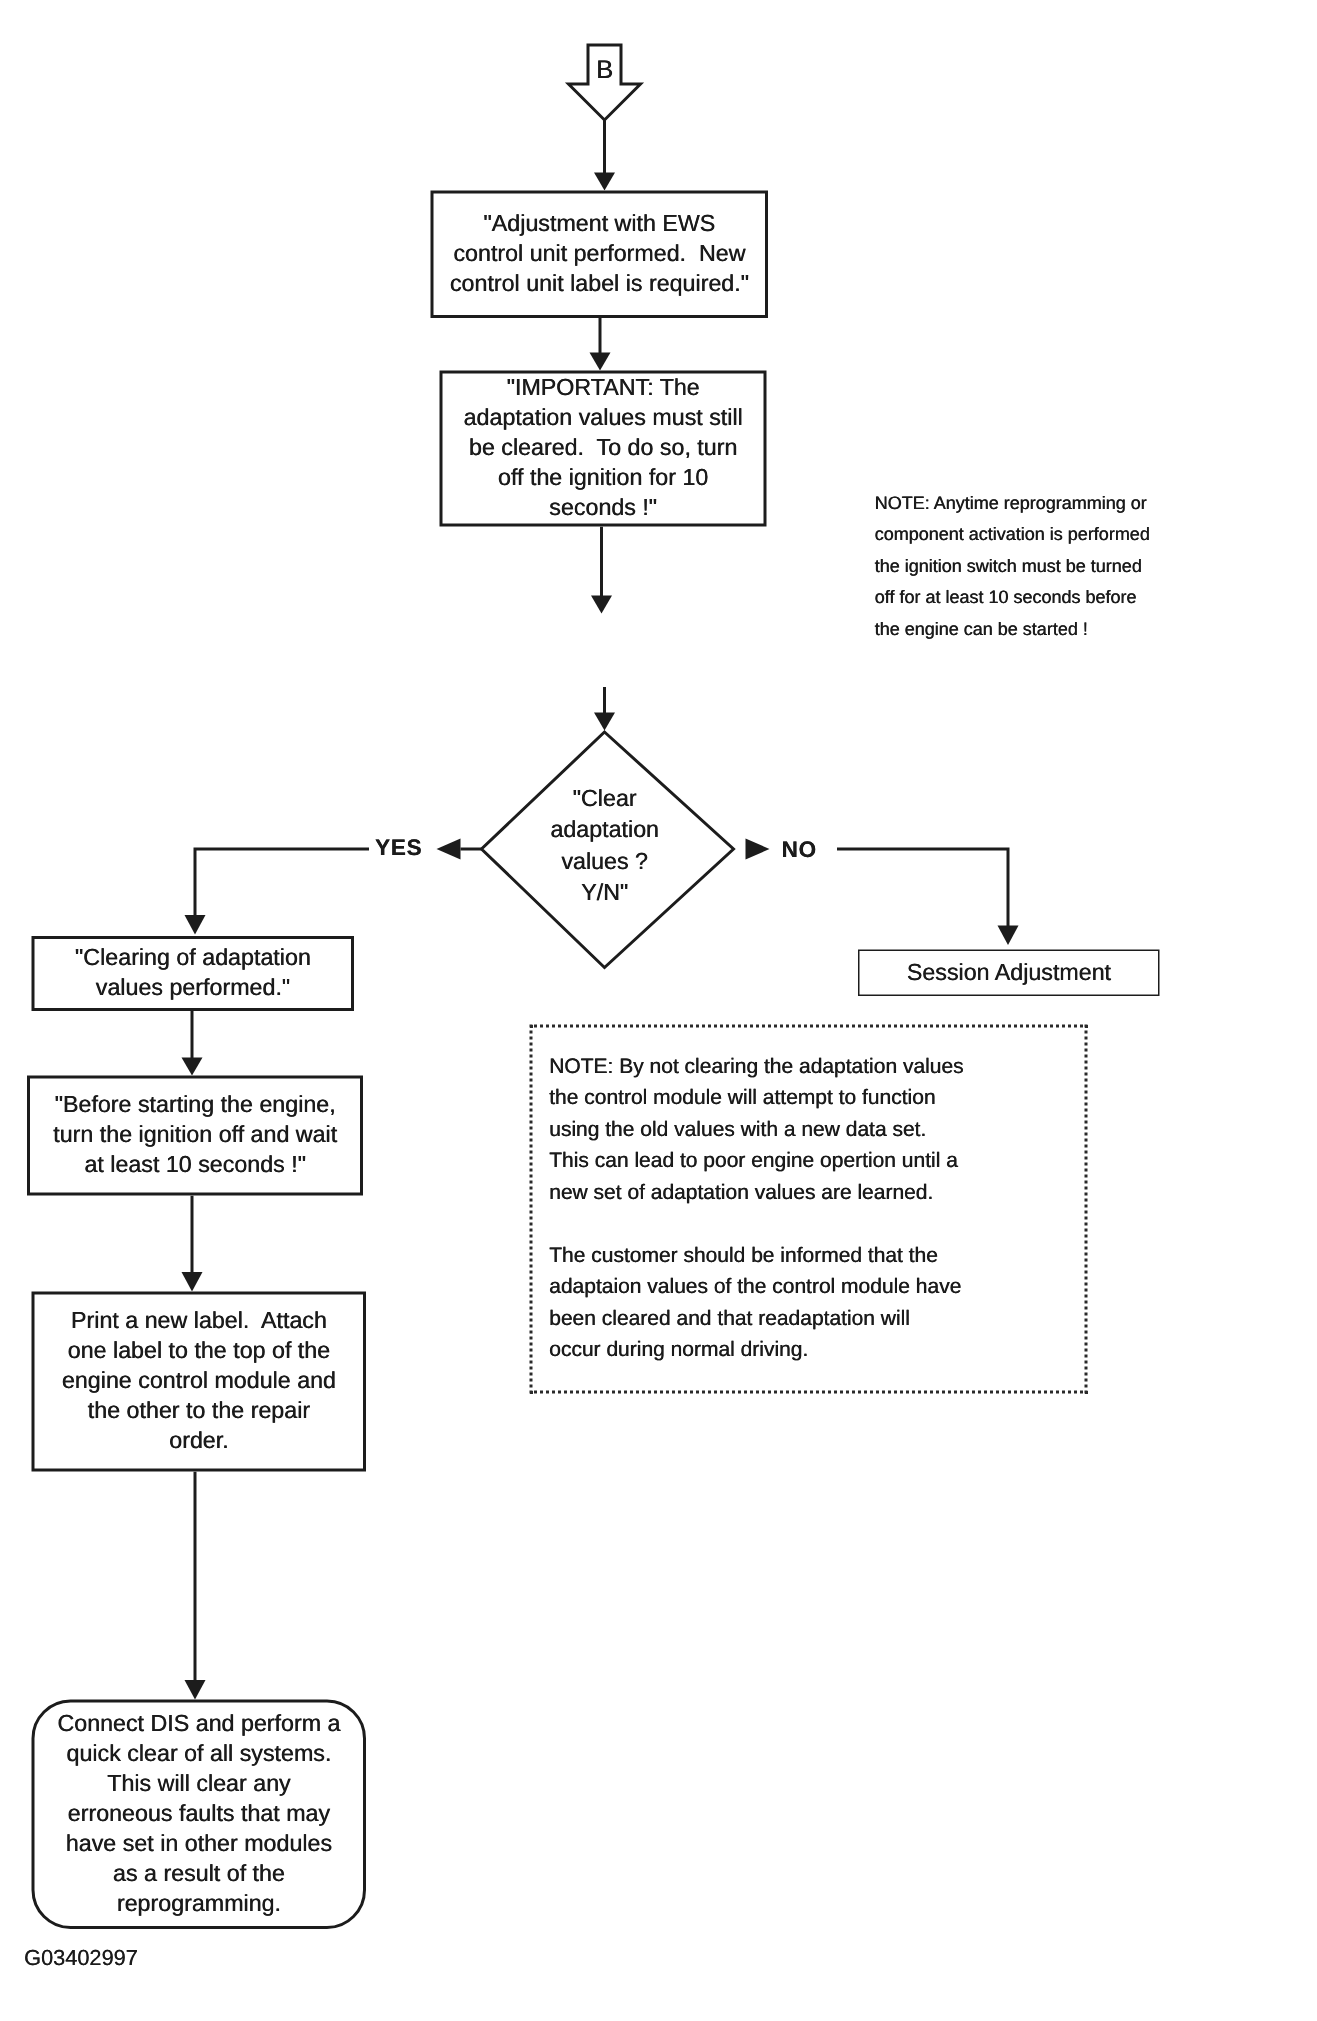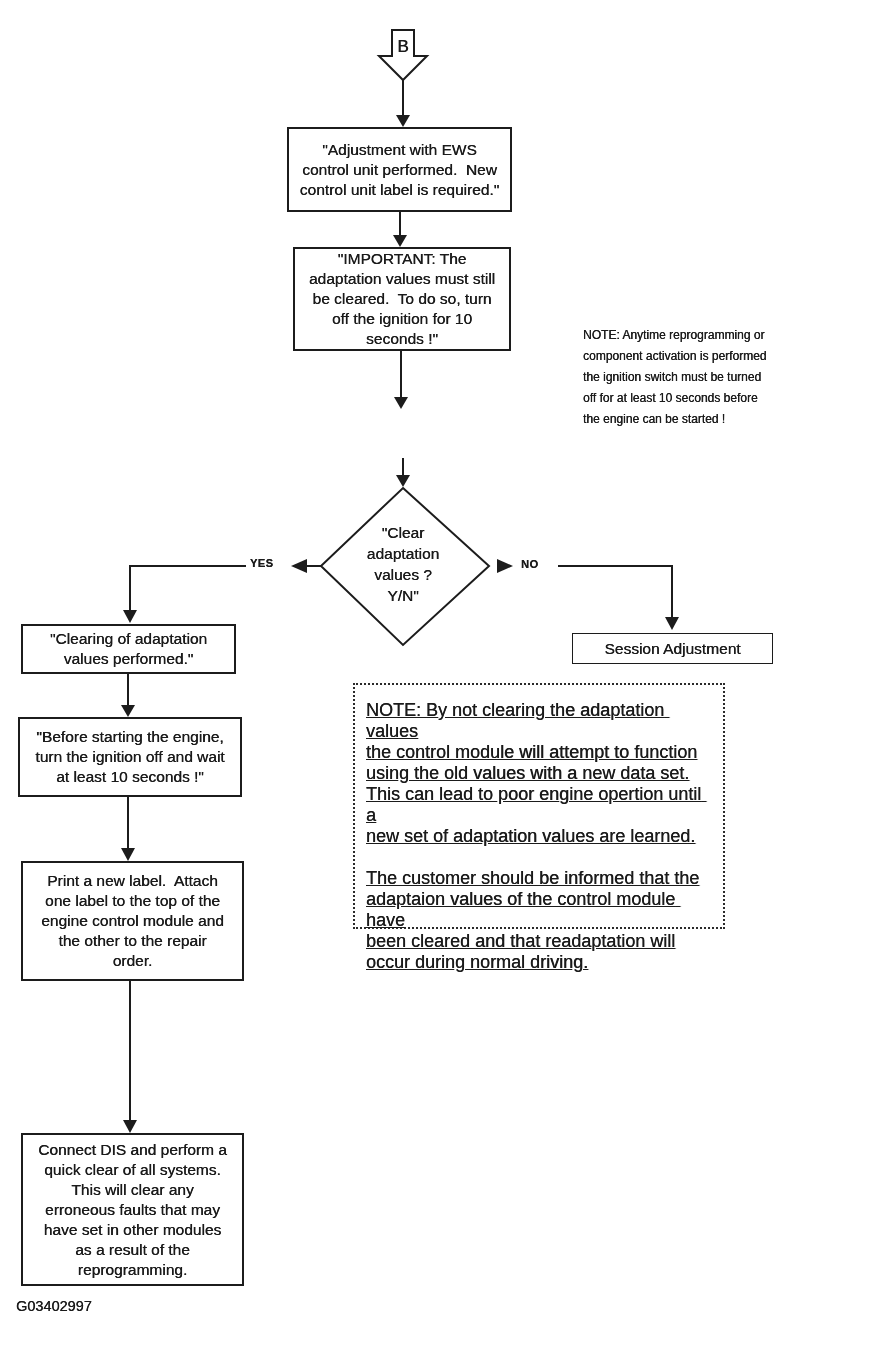--- a/index.html
+++ b/index.html
@@ -46,28 +46,27 @@
     line-height: 21px;
     text-shadow: 0.3px 0 currentColor;
   }
   .dotted-box {
     position: absolute;
     border: 2.5px dotted #2a2a2a;
     background: #ffffff;
     box-sizing: border-box;
     padding: 15px 10px 10px 11px;
     white-space: pre-wrap;
-    font-size: 18px;
+    font-size: 14px;
     line-height: 21px;
     text-shadow: 0.3px 0 currentColor;
-    text-decoration: underline;
   }
   .branch-label {
     position: absolute;
-    font-size: 11px;
+    font-size: 15px;
     font-weight: 700;
     letter-spacing: 0.5px;
     text-shadow: 0.2px 0 currentColor;
   }
   .fig-id {
     position: absolute;
     font-size: 14.5px;
     text-shadow: 0.2px 0 currentColor;
   }
   .b-label {
@@ -135,21 +134,21 @@
   <div class="fbox" style="left:18px; top:717px; width:224px; height:80px;">"Before starting the engine,
 turn the ignition off and wait
 at least 10 seconds !"</div>
 
   <div class="fbox" style="left:21px; top:861px; width:223px; height:120px;">Print a new label.  Attach
 one label to the top of the
 engine control module and
 the other to the repair
 order.</div>
 
-  <div class="fbox" style="left:21px; top:1133px; width:223px; height:153px;">Connect DIS and perform a
+  <div class="fbox" style="left:21px; top:1133px; width:223px; height:153px;border-radius:26px;">Connect DIS and perform a
 quick clear of all systems.
 This will clear any
 erroneous faults that may
 have set in other modules
 as a result of the
 reprogramming.</div>
 
   <div class="fbox" style="left:572px; top:633px; width:201px; height:31px; border-width:1.5px;">Session Adjustment</div>
 
   <div class="diamond-text" style="left:330px; top:522px; width:146px;">"Clear

